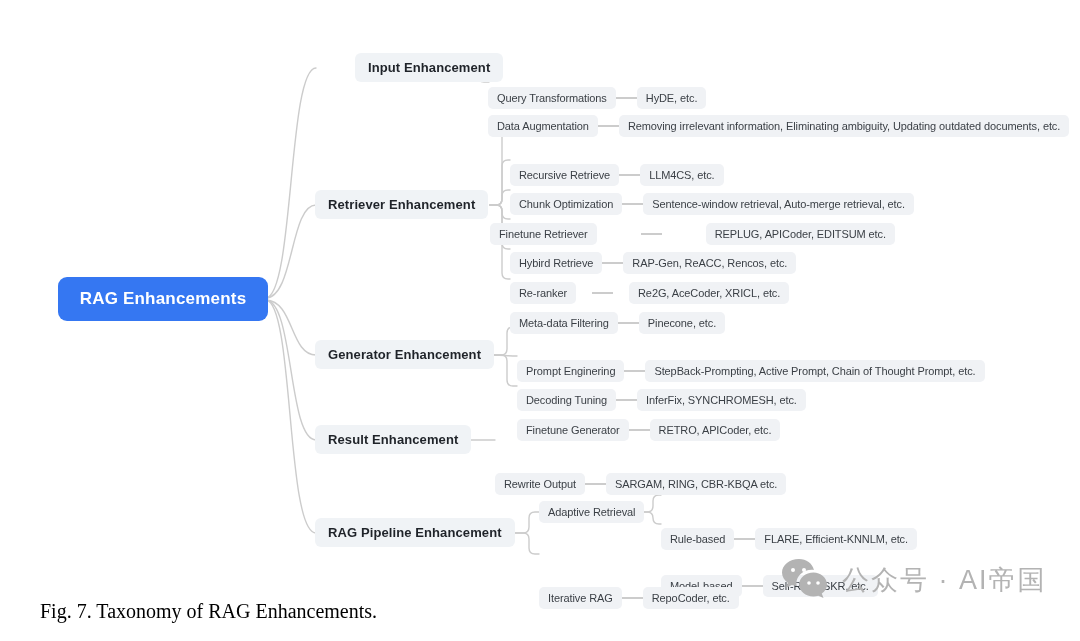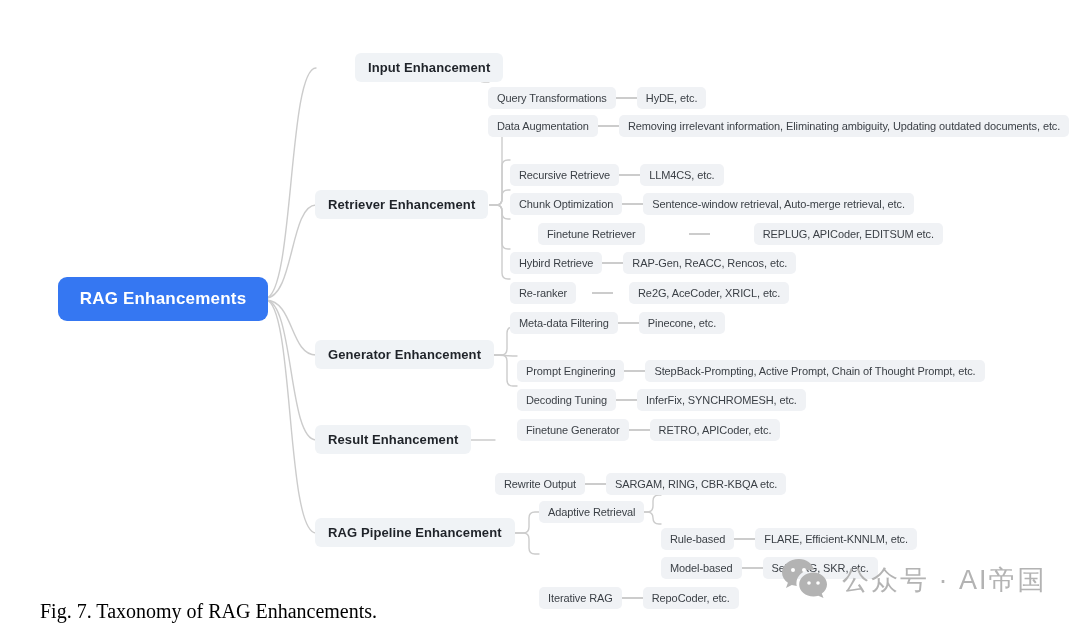--- a/index.html
+++ b/index.html
@@ -94,21 +94,21 @@
 <div class="row" style="left:510px;top:120px;">
   <div class="cbox">Recursive Retrieve</div>
   <div class="hline"></div>
   <div class="cbox">LLM4CS,  etc.</div>
 </div>
 <div class="row" style="left:510px;top:149px;">
   <div class="cbox">Chunk Optimization</div>
   <div class="hline"></div>
   <div class="cbox">Sentence-window retrieval, Auto-merge retrieval,  etc.</div>
 </div>
-<div class="row" style="left:538px;top:179px;gap:44px;">
+<div class="row" style="left:490px;top:179px;gap:44px;">
   <div class="cbox">Finetune Retriever</div>
   <div class="hline"></div>
   <div class="cbox">REPLUG, APICoder, EDITSUM etc.</div>
 </div>
 <div class="row" style="left:510px;top:208px;text-align:center;">
   <div class="cbox">Hybird Retrieve</div>
   <div class="hline"></div>
   <div class="cbox">RAP-Gen, ReACC,  Rencos, etc.</div>
 </div>
 <div class="row" style="left:510px;top:238px;gap:16px;">
@@ -143,21 +143,21 @@
   <div class="hline"></div>
   <div class="cbox">SARGAM, RING, CBR-KBQA etc.</div>
 </div>
 
 <div class="node cbox" style="left:539px;top:501px;">Adaptive Retrieval</div>
 <div class="row" style="left:661px;top:484px;">
   <div class="cbox">Rule-based</div>
   <div class="hline"></div>
   <div class="cbox">FLARE, Efficient-KNNLM, etc.</div>
 </div>
-<div class="row" style="left:661px;top:513px;">
+<div class="row" style="left:661px;top:531px;">
   <div class="cbox">Model-based</div>
   <div class="hline"></div>
   <div class="cbox">Self-RAG, SKR, etc.</div>
 </div>
 <div class="row" style="left:539px;top:543px;">
   <div class="cbox">Iterative RAG</div>
   <div class="hline"></div>
   <div class="cbox">RepoCoder, etc.</div>
 </div>
 

